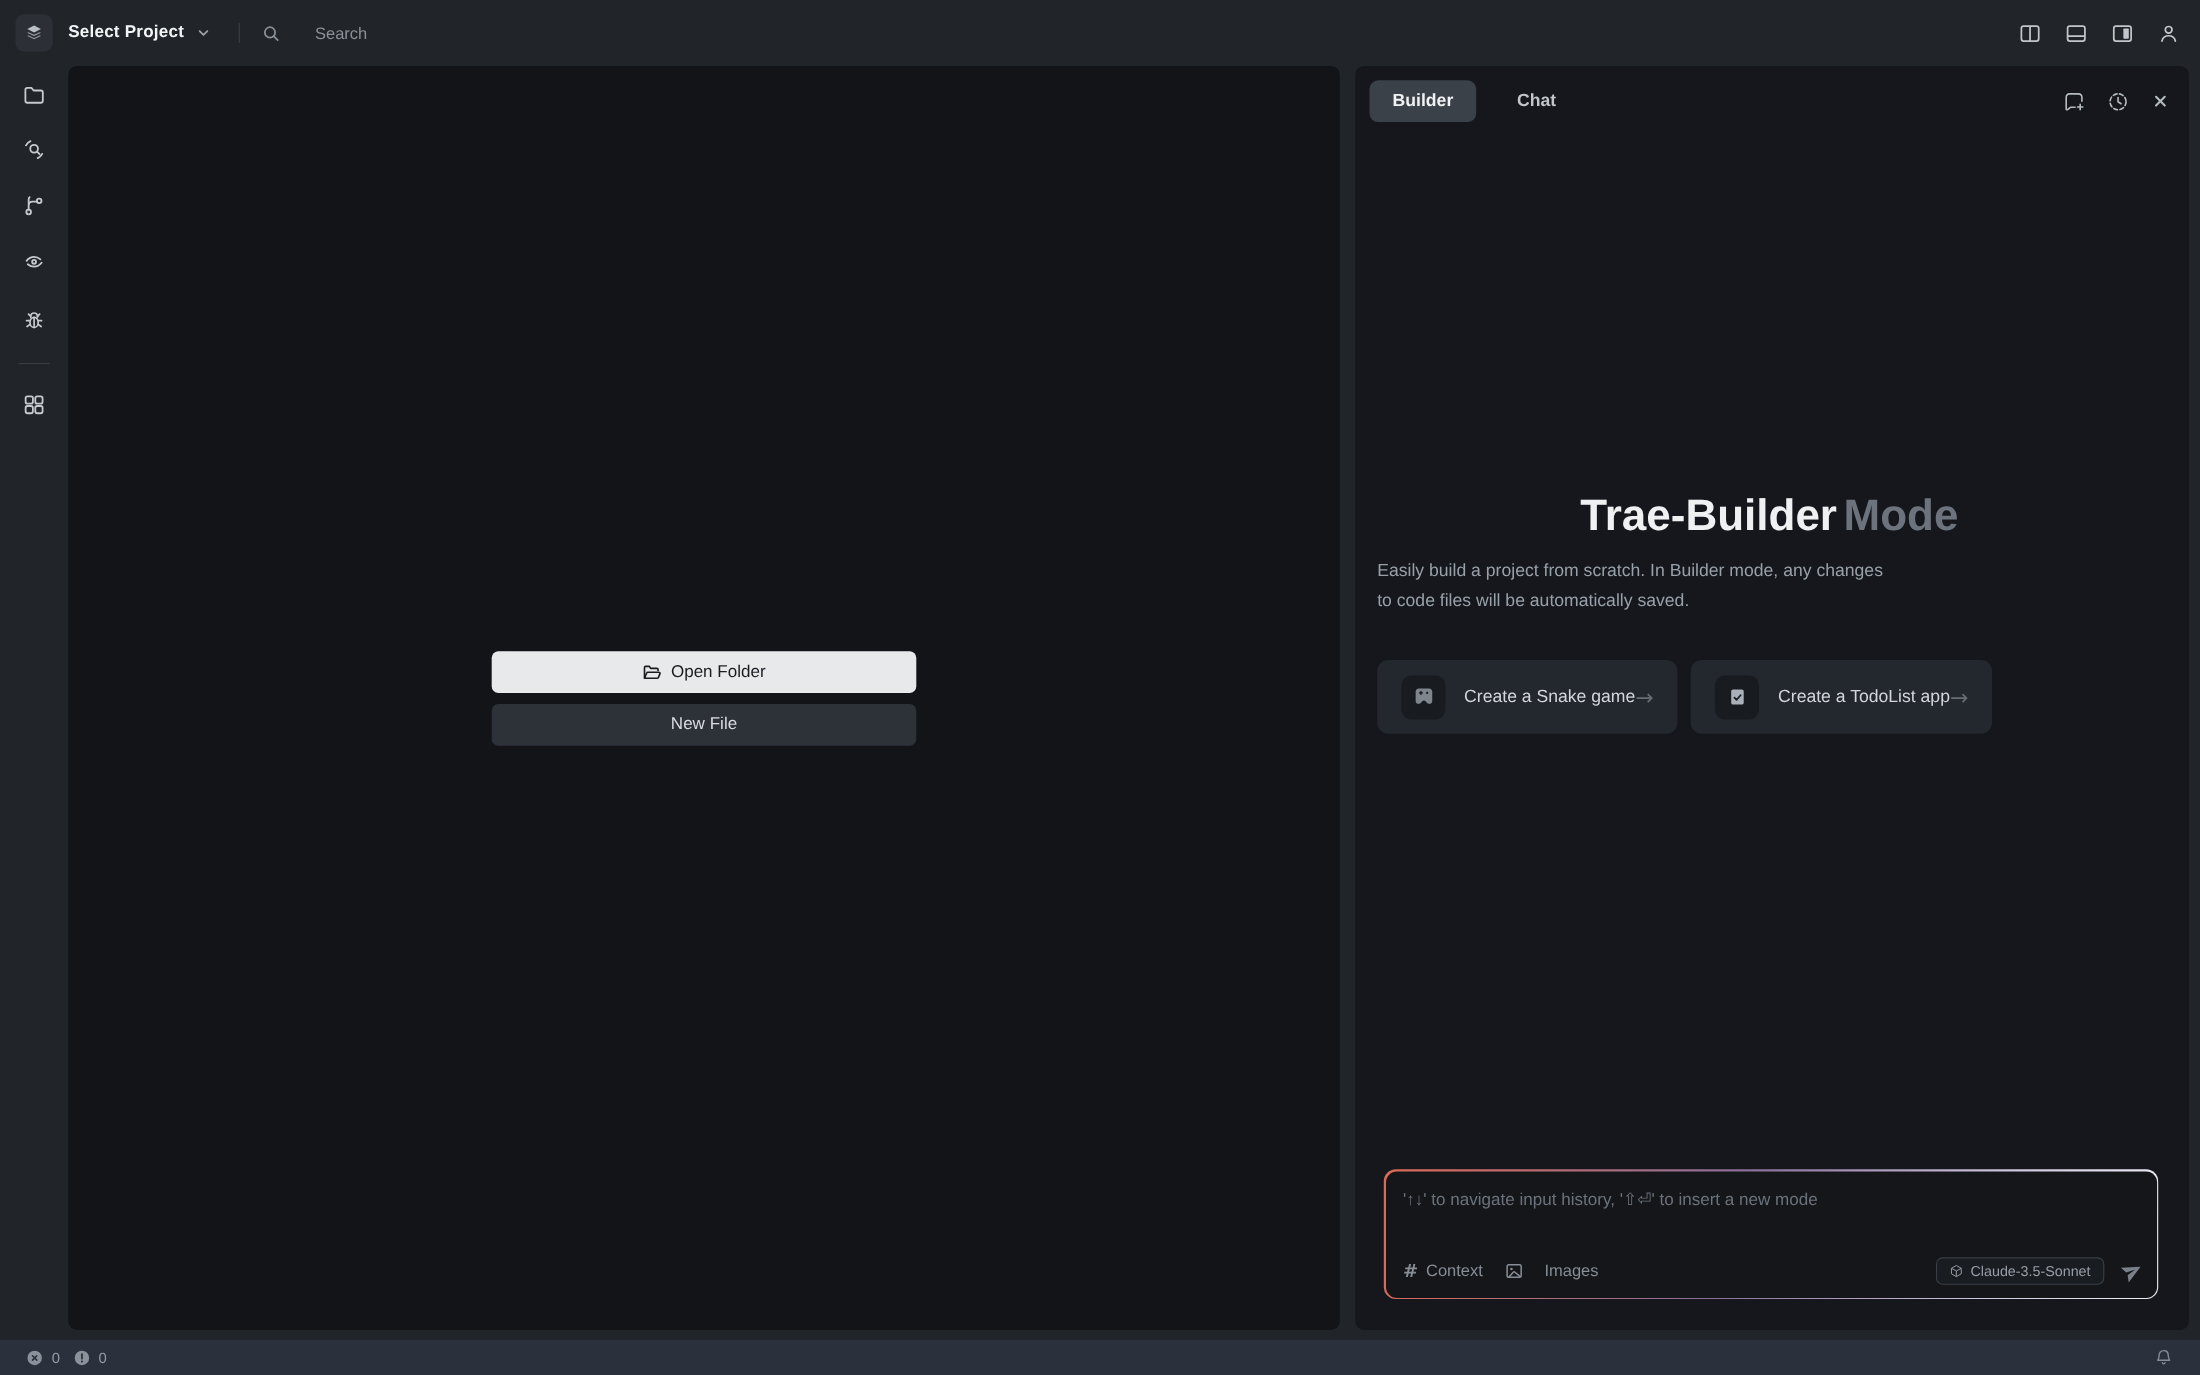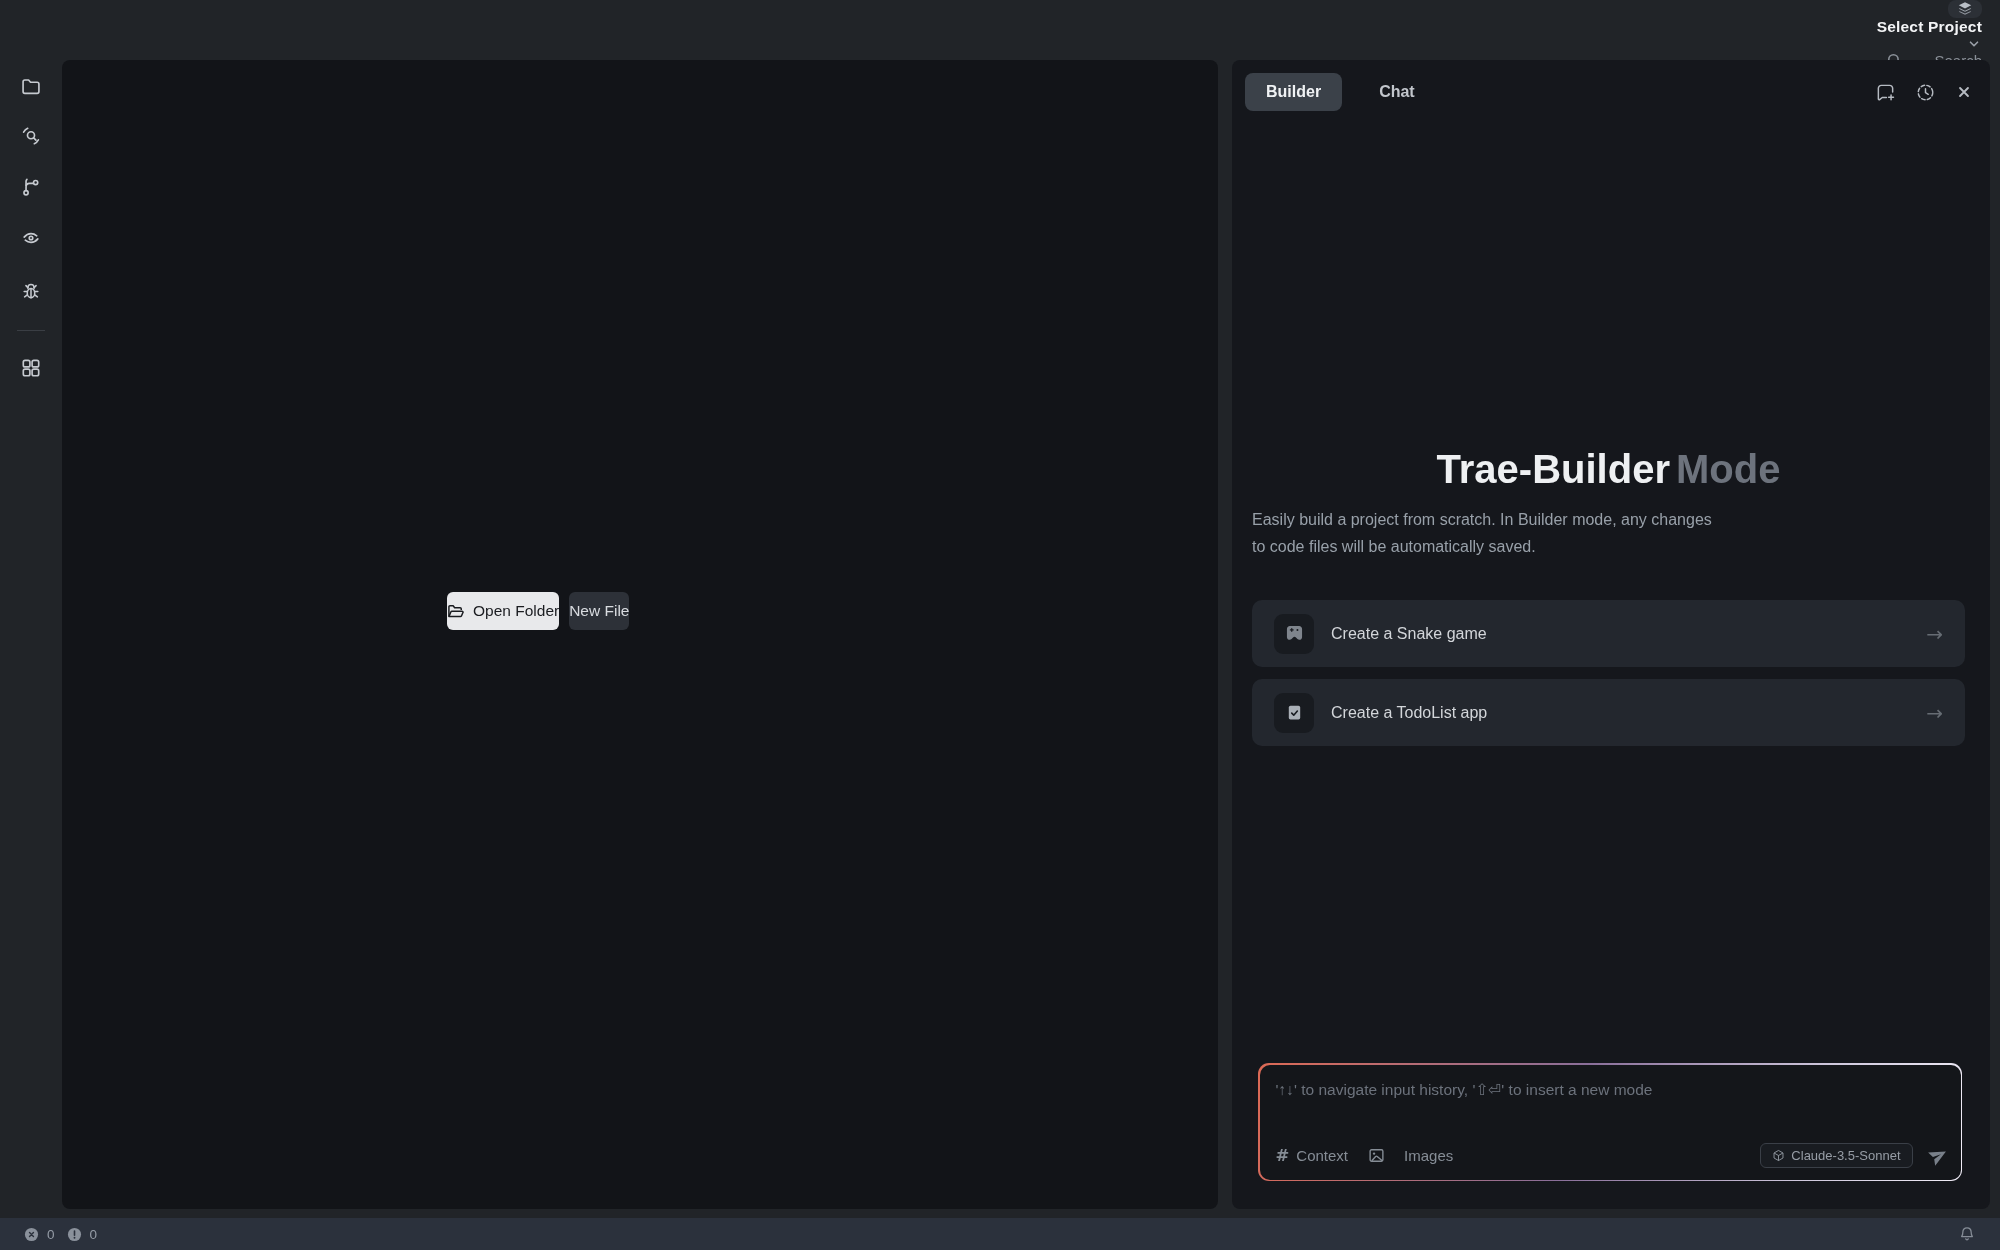--- a/index.html
+++ b/index.html
@@ -7,41 +7,41 @@
   body {
     background:#212428;
     font-family:"Liberation Sans","DejaVu Sans",sans-serif;
     position:relative; overflow:hidden;
     -webkit-font-smoothing:antialiased;
   }
   svg { display:block; }
 
   
   .topbar { position:absolute; left:0; top:0; right:0; height:60px;
-    display:flex; align-items:flex-end; padding:0 18px 0 14px;flex-direction:column; }
+    display:flex; align-items:center; padding:0 18px 0 14px; }
   .logo-tile { width:34px; height:34px; border-radius:8px; background:#2c3036;
     display:flex; align-items:center; justify-content:center; color:#b9bfc7; }
   .project-label { margin-left:14px; font-size:15.5px; font-weight:bold; color:#f3f4f6; letter-spacing:.2px; }
   .chev { margin-left:10px; color:#9aa0a8; }
   .tb-divider { width:1px; height:18px; background:#3c4047; margin-left:24px; }
   .search-box { display:flex; align-items:center; margin-left:20px; color:#8a9098; cursor:text;gap:20px; }
   .search-box .s-label { margin-left:11px; font-size:15px; }
   .tb-right { margin-left:auto; display:flex; align-items:center; gap:21px; color:#c3c7cd; }
   .tb-right .tb-btn { cursor:pointer; }
 
   
   .rail-btn { position:absolute; left:19px; width:24px; height:24px; color:#c6cad0;
     display:flex; align-items:center; justify-content:center; cursor:pointer; }
   .rail-divider { position:absolute; left:17px; top:330px; width:28px; height:1px; background:#3a3e44; }
 
   
   .editor { position:absolute; left:62px; top:60px; width:1156px; height:1149px;
     background:#121418; border-radius:8px; }
   .welcome { position:absolute; top:532px; left:50%; transform:translateX(-50%);
-    width:386px; display:flex; flex-direction:row; gap:10px; }
+    width:386px; display:flex; flex-direction:column; gap:10px; }
   .wbtn { height:38px; border:none; border-radius:6px; font-family:inherit;
     font-size:15.5px; display:flex; align-items:center; justify-content:center;
     cursor:pointer; background:#2d3138; color:#d9dce0; }
   .wbtn.primary { background:#e8e9eb; color:#1a1c20; }
   .wbtn .bicon { margin-right:9px; }
 
   
   .panel { position:absolute; left:1232px; top:60px; width:758px; height:1149px;
     background:#15171c; border-radius:8px; }
   .panel-header { display:flex; align-items:center; padding:13px 17px 0 13px; }
@@ -49,21 +49,21 @@
   .tab.active { background:#3b4149; color:#f0f2f4; font-weight:bold;
     padding:10px 21px; border-radius:8px; }
   .tab.plain { color:#c2c6cc; font-weight:bold; margin-left:37px; }
   .ph-icons { margin-left:auto; display:flex; align-items:center; gap:19px; color:#b6bbc2; }
   .ph-icons > * { cursor:pointer; }
 
   .panel-body { position:absolute; left:20px; right:25px; top:391px; }
   .pb-title { font-size:40px; line-height:37px; color:#eef0f2; font-weight:bold;text-align:center; }
   .pb-title .mode { color:#6d737d; font-weight:600; margin-left:6px; }
   .pb-desc { margin-top:18px; width:470px; font-size:16px; line-height:27px; color:#98a0a9; }
-  .cards { margin-top:40px; display:flex; flex-direction:column; gap:12px; }
+  .cards { margin-top:40px; display:flex; flex-direction:row; gap:12px; }
   .card { height:67px; border-radius:10px; background:#23272e; display:flex;
     align-items:center; padding:0 22px; cursor:pointer; }
   .card .tile { width:40px; height:40px; border-radius:9px; background:#181b20;
     display:flex; align-items:center; justify-content:center; margin-right:17px; }
   .card .clabel { font-size:16px; color:#d3d6da; }
   .card .arrow { margin-left:auto; color:#666c73; font-size:20px;
     font-family:"DejaVu Sans",sans-serif; }
 
   .input-wrap { position:absolute; left:26px; right:28px; bottom:28px; height:118px;
     border-radius:11px; padding:1.5px;

